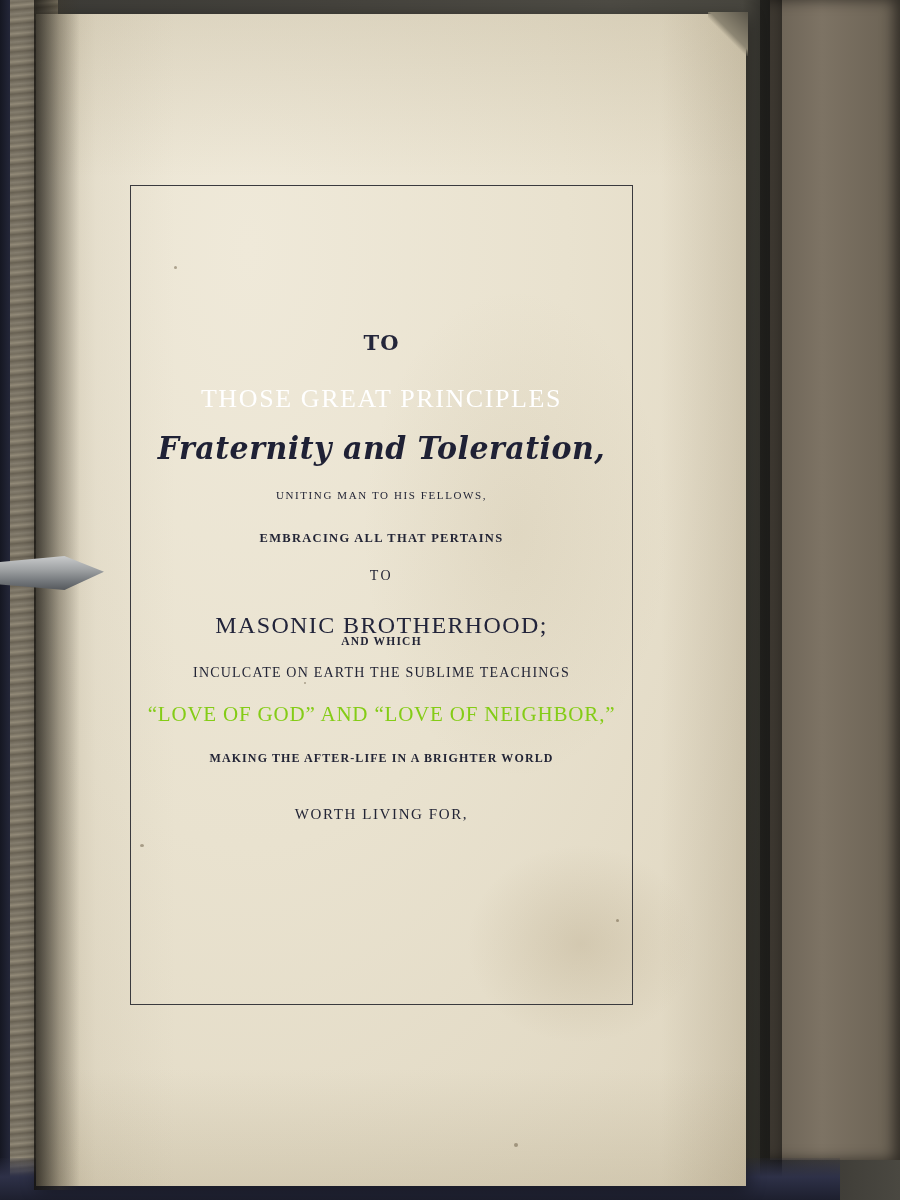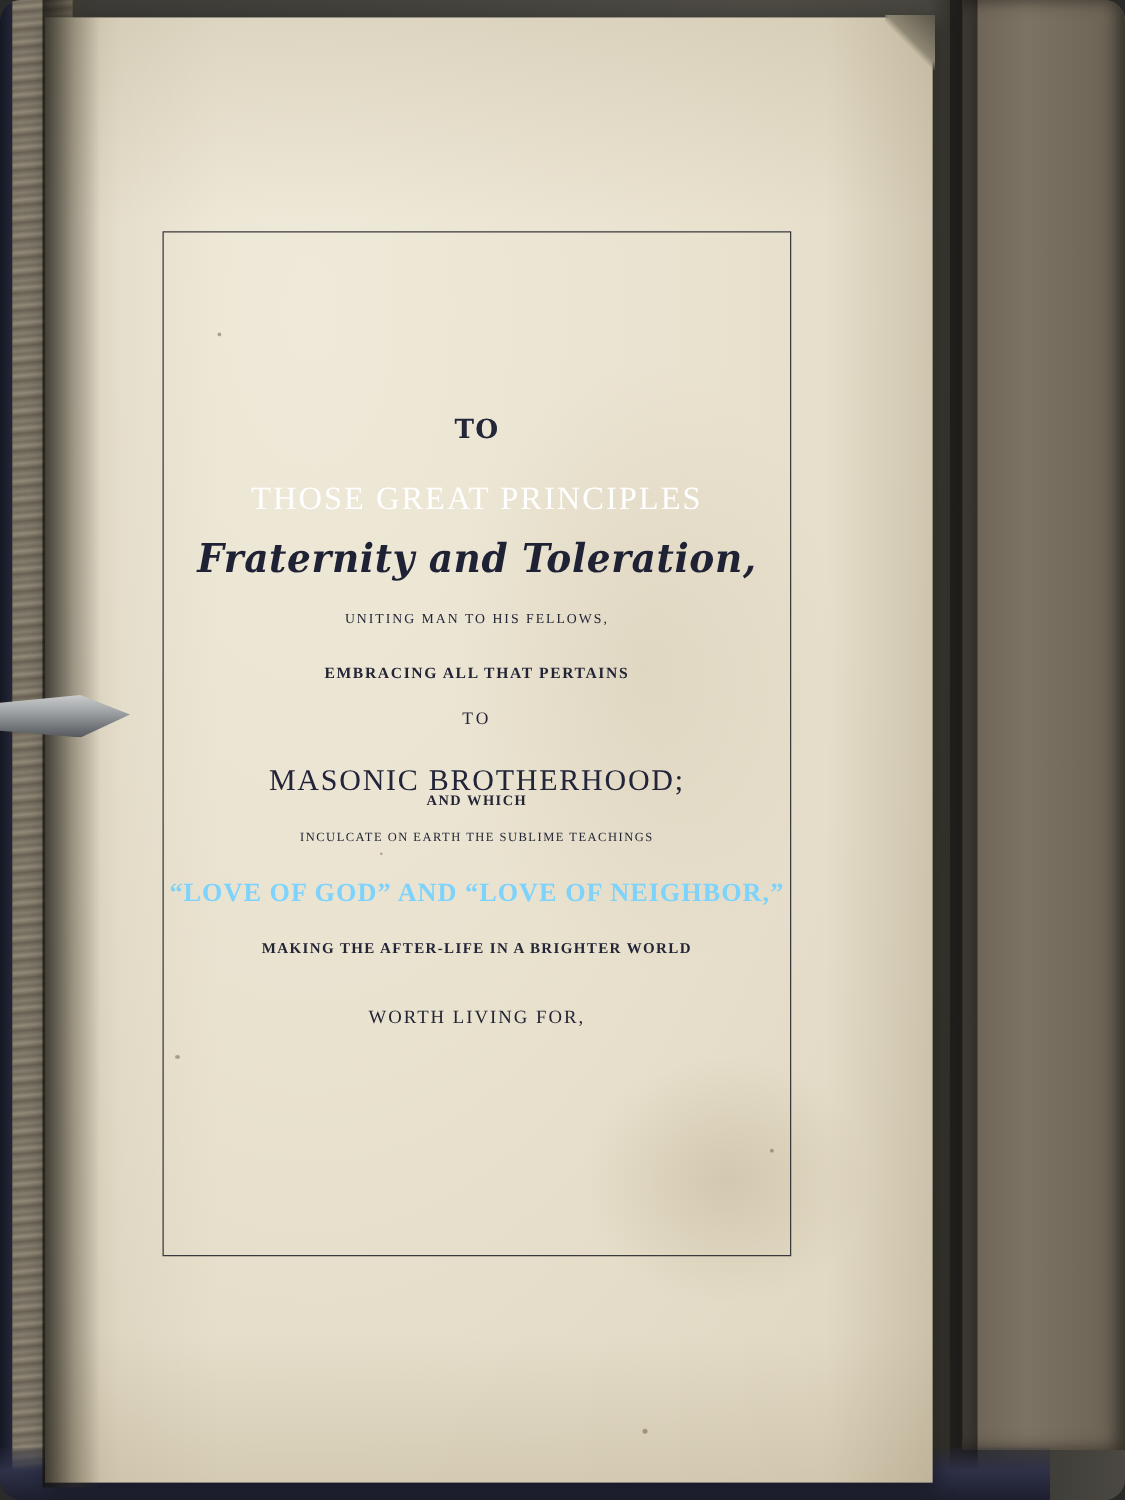--- a/index.html
+++ b/index.html
@@ -13,21 +13,20 @@
     overflow: hidden;
     font-family: "Liberation Serif", serif;
   }
 
   #scan {
     position: relative;
     width: 900px;
     height: 1200px;
     background: #57544d;
     overflow: hidden;
-    border-radius: 17px;
   }
 
   
   .backdrop {
     position: absolute;
     inset: 0;
     background:
       linear-gradient(100deg, #3b3a36 0%, #45433d 30%, #4d4b44 55%, #38372f 100%);
   }
 
@@ -211,31 +210,30 @@
   }
   .l-andwhich {
     top: 635px;
     font-size: 11.5px;
     letter-spacing: 1.2px;
     font-weight: 700;
     font-family: "Liberation Serif", serif;
   }
   .l-inculcate {
     top: 665px;
-    font-size: 10px;
+    font-size: 14px;
     letter-spacing: 1.2px;
     font-family: "Liberation Serif", serif;
   }
   .l-love {
     top: 702px;
     font-size: 21px;
     letter-spacing: 0.8px;
     font-family: "Liberation Serif", serif;
-    color: #7dd3fc;
-    font-weight: bold;
+    color: #84cc16;
   }
   .l-making {
     top: 751px;
     font-size: 12px;
     letter-spacing: 1.1px;
     font-weight: 700;
     font-family: "Liberation Serif", serif;
   }
   .l-worth {
     top: 806px;

